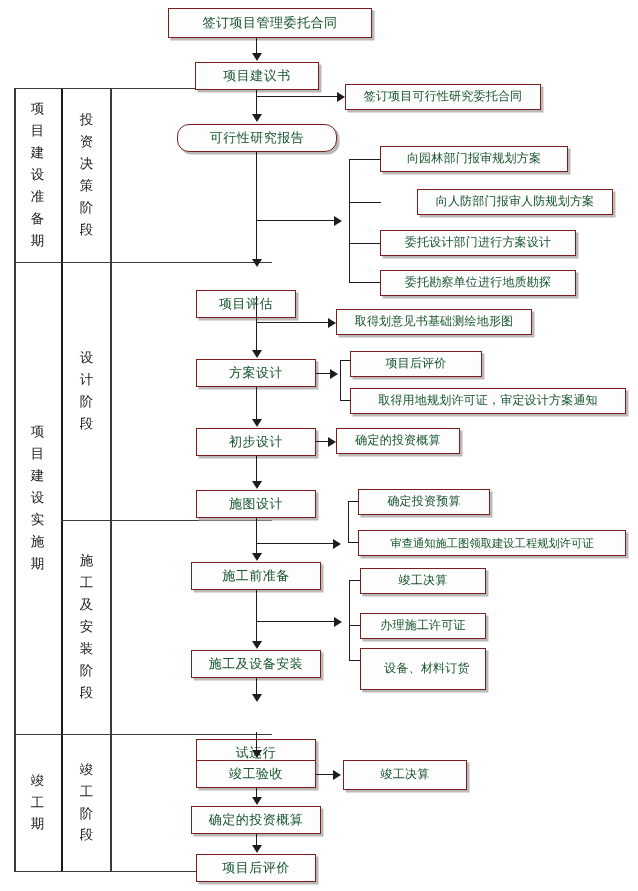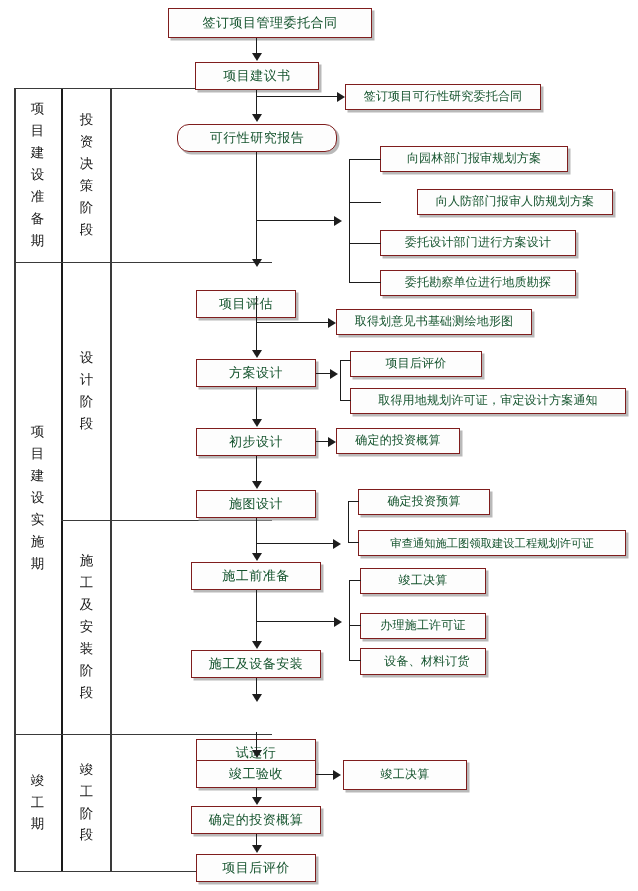--- a/index.html
+++ b/index.html
@@ -200,21 +200,21 @@
   <div class="pbox small" style="left:350px; top:351px; width:132px; height:26px;">项目后评价</div>
   <div class="pbox small" style="left:350px; top:388px; width:276px; height:26px;">取得用地规划许可证，审定设计方案通知</div>
 
   <div class="pbox small" style="left:336px; top:428px; width:124px; height:26px;">确定的投资概算</div>
 
   <div class="pbox small" style="left:358px; top:489px; width:132px; height:26px;">确定投资预算</div>
   <div class="pbox tiny" style="left:358px; top:530px; width:268px; height:26px;">审查通知施工图领取建设工程规划许可证</div>
 
   <div class="pbox small" style="left:360px; top:568px; width:126px; height:26px;">竣工决算</div>
   <div class="pbox small" style="left:360px; top:613px; width:126px; height:26px;">办理施工许可证</div>
-  <div class="pbox small" style="left:360px; top:648px; width:126px; height:27px;padding-left:8px;">设备、材料订货</div>
+  <div class="pbox small" style="left:360px; top:648px; width:126px; height:42px;padding-left:8px;">设备、材料订货</div>
 
   <div class="pbox small" style="left:343px; top:760px; width:124px; height:30px;">竣工决算</div>
 
   <div class="ln vln" style="left:256px; top:38px; height:16px;"></div>
   <div class="arrow-d" style="left:252px; top:53px;"></div>
 
   <div class="ln vln" style="left:256px; top:90px; height:25px;"></div>
   <div class="arrow-d" style="left:252px; top:114px;"></div>
 
   <div class="ln hln" style="left:256px; top:96px; width:82px;"></div>

